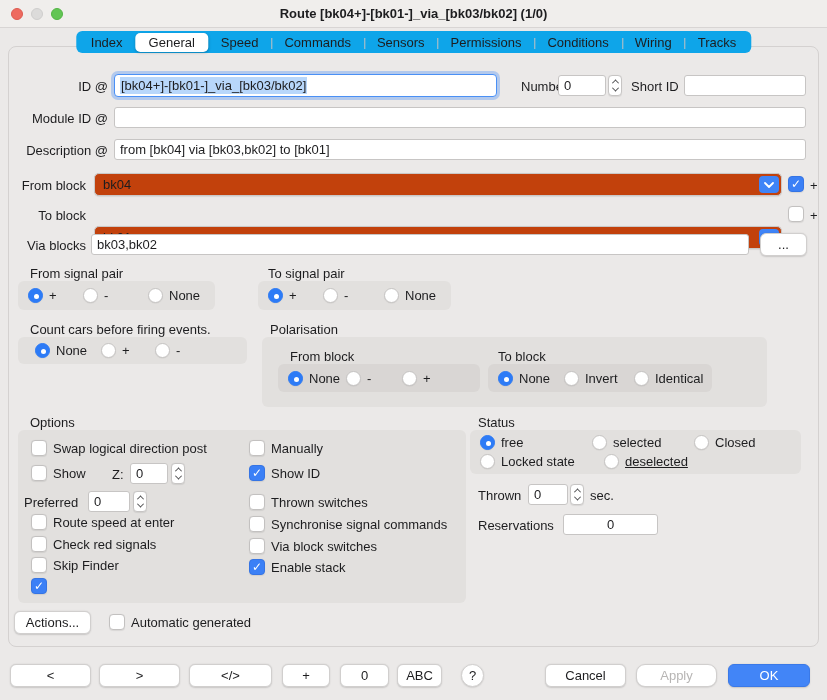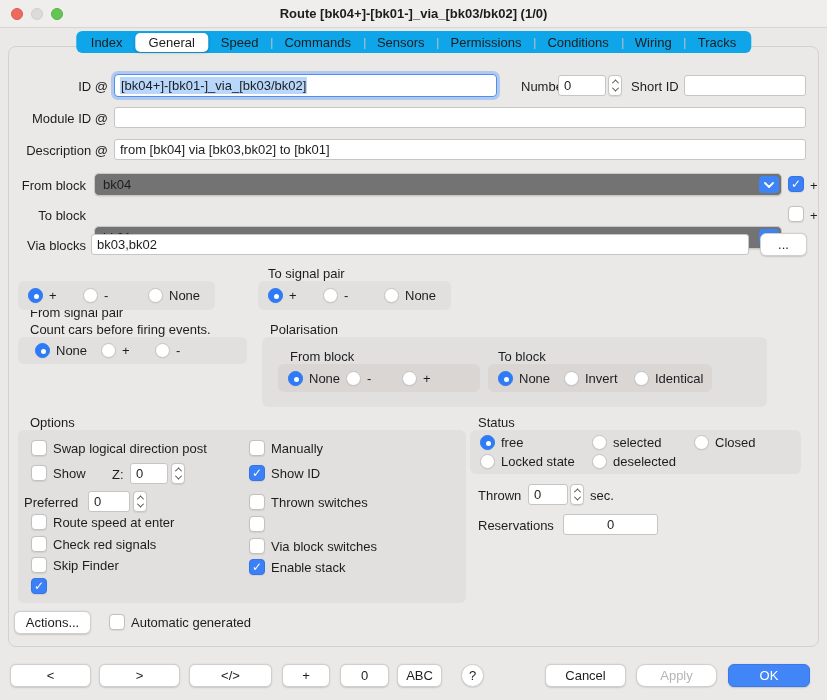--- a/index.html
+++ b/index.html
@@ -39,21 +39,21 @@
   
   .lbl { color:#1d1d1f; white-space:nowrap; }
   .rlabel { text-align:right; }
   .input { background:#fff; border:1px solid #c7c5c4; border-radius:3px;
     font-family:inherit; font-size:13px; color:#1d1d1f; padding:0 5px; outline:none; }
   .input.center { text-align:center; }
   .idfield { background:#fff; border:1px solid #4a90f5; border-radius:4px;
     box-shadow:0 0 0 3px rgba(92,152,246,.4); display:flex; align-items:center;
     padding:0 5px; }
   .idfield .seltext { background:#b8d7fb; padding:1px 1px; white-space:nowrap; }
-  .combo { background:#737373; border:1px solid #cac8c7; border-radius:5px;
+  .combo { background:#c2410c; border:1px solid #cac8c7; border-radius:5px;
     box-shadow:0 .5px 1px rgba(0,0,0,.08); display:flex; align-items:center;
     padding:0 8px; position:relative; }
   .combo-btn { position:absolute; right:2px; top:2px; bottom:2px; width:20px;
     background:#3f84f7; border-radius:4px; display:flex; align-items:center;
     justify-content:center; }
   .checkbox { display:inline-block; width:16px; height:16px; border-radius:4px;
     background:#fff; border:1px solid #c3c1c0; box-shadow:0 .5px 1px rgba(0,0,0,.08);
     text-align:center; flex:none; }
   .checkbox .tick { display:none; color:#fff; font-size:12px; font-weight:bold;
     line-height:15px; }
@@ -148,21 +148,21 @@
       </svg>
   </span>
 </div>
 <span class="abs checkbox" style="left:788px;top:206px;"></span>
 <div class="abs lbl" style="left:810px;top:208px;">+</div>
 
 <div class="abs lbl rlabel" style="left:0px;top:238px;width:86px;">Via blocks</div>
 <input class="abs input" style="left: 91px; top: 234px; width: 658px; height: 21px;" value="bk03,bk02">
 <button class="abs btn" style="left:760px;top:233px;width:47px;height:23px;">...</button>
 
-<div class="abs lbl" style="left:30px;top:266px;margin-top:39px;">From signal pair</div>
+<div class="abs lbl" style="left:30px;top:266px;">From signal pair</div>
 <div class="panel" style="left:18px;top:281px;width:197px;height:29px;">
   <span class="optrow" style="left:10px;top:7px;">
     <span class="radio on"></span>
     <span class="lbl">+</span>
   </span>
   <span class="optrow" style="left:65px;top:7px;">
     <span class="radio"></span>
     <span class="lbl">-</span>
   </span>
   <span class="optrow" style="left:130px;top:7px;">
@@ -275,20 +275,21 @@
   <span class="checkbox"></span>
   <span class="lbl">Thrown switches</span>
 </span>
 
 <span class="optrow" style="left:31px;top:514px;">
   <span class="checkbox"></span>
   <span class="lbl">Route speed at enter</span>
 </span>
 <span class="optrow" style="left:249px;top:516px;">
   <span class="checkbox"></span>
+  <span class="lbl">Synchronise signal commands</span>
 </span>
 
 <span class="optrow" style="left:31px;top:536px;">
   <span class="checkbox"></span>
   <span class="lbl">Check red signals</span>
 </span>
 <span class="optrow" style="left:249px;top:538px;">
   <span class="checkbox"></span>
   <span class="lbl">Via block switches</span>
 </span>
@@ -321,21 +322,21 @@
     <span class="lbl">selected</span>
   </span>
   <span class="optrow" style="left:224px;top:5px;">
     <span class="radio"></span>
     <span class="lbl">Closed</span>
   </span>
   <span class="optrow" style="left:10px;top:24px;">
     <span class="radio"></span>
     <span class="lbl">Locked state</span>
   </span>
-  <span class="optrow" style="left:122px;top:24px;">
+  <span class="optrow" style="left:134px;top:24px;text-decoration:underline;">
     <span class="radio"></span>
     <span class="lbl">deselected</span>
   </span>
 </div>
 
 <div class="abs lbl" style="left:478px;top:488px;">Thrown</div>
 <input class="abs input" style="left: 528px; top: 484px; width: 40px; height: 21px;" value="0">
 <span class="abs stepper" style="left:570px;top:484px;">
   <span class="chev up"></span>
     <span class="chev down"></span>

